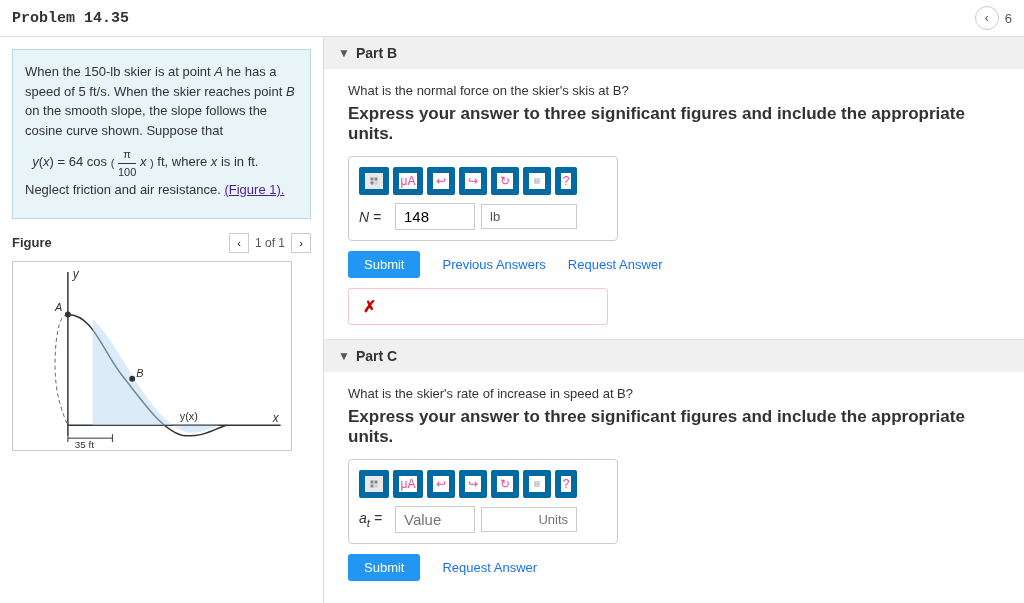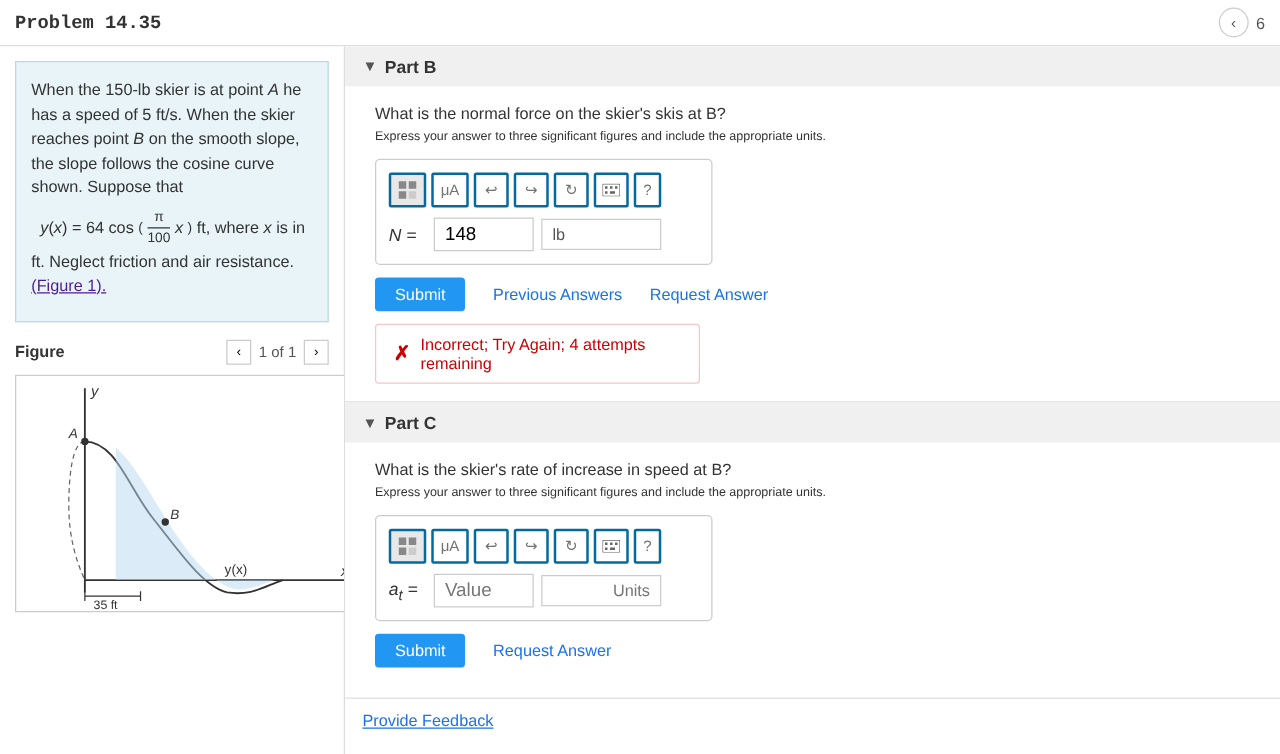--- a/index.html
+++ b/index.html
@@ -19,21 +19,21 @@
       width: 24px; height: 24px; border: 1px solid #ccc; border-radius: 50%;
       background: #fff; cursor: pointer; display: flex; align-items: center; justify-content: center;
       font-size: 12px; color: #555;
     }
     .page-num { font-size: 13px; color: #555; }
 
     .main-layout { display: flex; height: calc(603px - 36px); }
 
     
     .left-panel {
-      width: 276px;
+      width: 324px;
       border-right: 1px solid #ddd;
       padding: 12px;
       overflow-y: auto;
       flex-shrink: 0;
     }
     .problem-text { background: #e8f4f8; border: 1px solid #b8d9e8; padding: 12px; font-size: 13px; line-height: 1.5; margin-bottom: 14px; }
     .figure-section { }
     .figure-header { display: flex; align-items: center; justify-content: space-between; margin-bottom: 8px; }
     .figure-label { font-weight: bold; font-size: 13px; }
     .figure-nav { display: flex; align-items: center; gap: 6px; }
@@ -66,43 +66,43 @@
       display: flex;
       align-items: center;
       gap: 6px;
       cursor: pointer;
     }
     .part-header .arrow { font-size: 12px; color: #555; }
     .part-header .part-label { font-weight: bold; font-size: 14px; }
     .part-content { padding: 14px 14px 14px 24px; }
 
     .part-question { font-size: 13px; margin-bottom: 6px; }
-    .part-instruction { font-size: 10px; font-weight: normal; margin-bottom: 12px; }
+    .part-instruction { font-size: 17px; font-weight: bold; margin-bottom: 12px; }
 
     
     .answer-box {
       border: 1px solid #ccc;
       border-radius: 4px;
       padding: 10px;
       margin-bottom: 10px;
       background: #fff;
       max-width: 270px;
     }
 
     .toolbar { display: flex; align-items: center; gap: 4px; margin-bottom: 8px; }
     .toolbar-btn {
       height: 28px;
-      border: 2px solid #0369a1;
+      border: 6px solid #0369a1;
       background: #fff;
       cursor: pointer;
       display: flex;
       align-items: center;
       justify-content: center;
       font-size: 12px;
-      color: #737373;
+      color: #ec4899;
       padding: 0 5px;
       border-radius: 2px;
     }
     .toolbar-btn.matrix-btn { width: 30px; background: #e8e8e8; }
     .toolbar-btn.mu-btn { width: 30px; }
     .toolbar-btn.icon-btn { width: 28px; }
     .toolbar-btn.help-btn { width: 22px; }
 
     .equation-row { display: flex; align-items: center; gap: 6px; }
     .eq-label { font-size: 14px; font-style: italic; min-width: 30px; }
@@ -288,21 +288,20 @@
         </div>
 
         <div class="submit-row">
           <button class="submit-btn">Submit</button>
           <a href="#" class="link-btn">Previous Answers</a>
           <a href="#" class="link-btn">Request Answer</a>
         </div>
 
         <div class="result-box">
           <span class="x-icon">✗</span>
-          <span>Incorrect; Try Again; 4 attempts remaining</span>
         </div>
       </div>
     </div>
 
     <div class="part-section">
       <div class="part-header">
         <span class="arrow">▼</span>
         <span class="part-label">Part C</span>
       </div>
       <div class="part-content">

